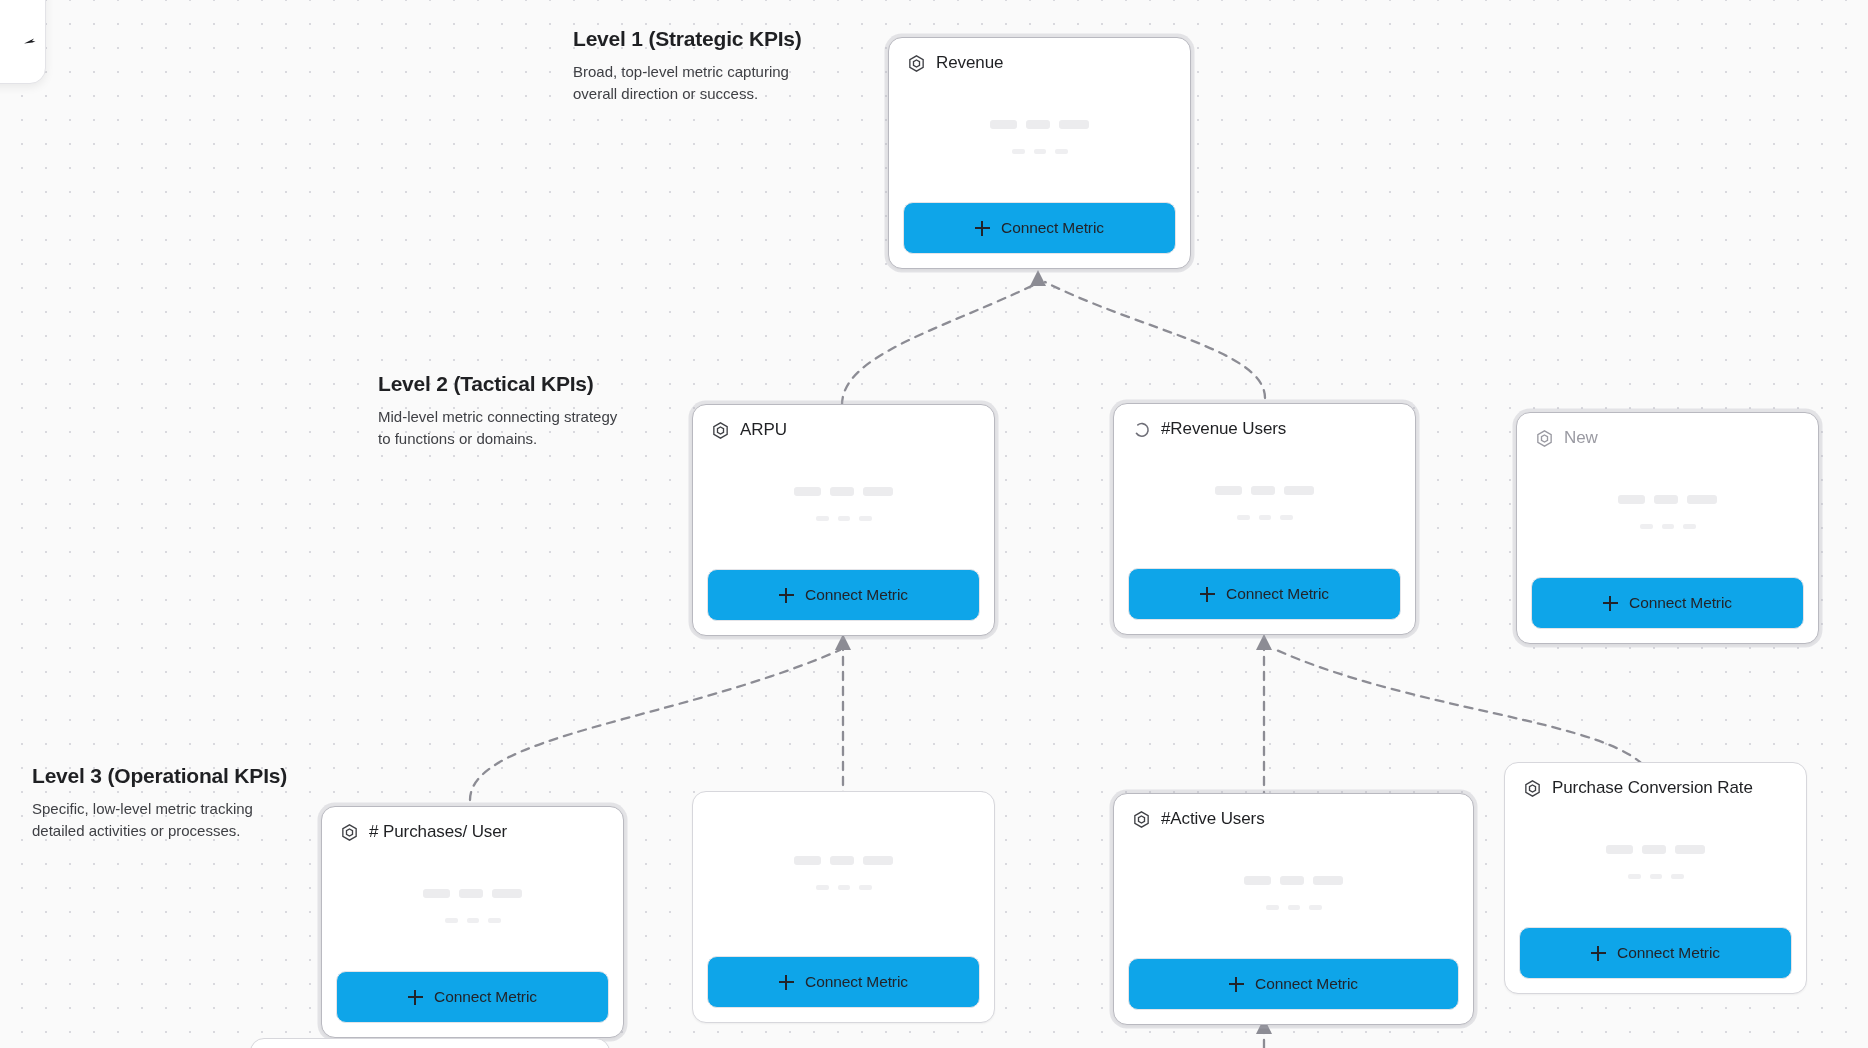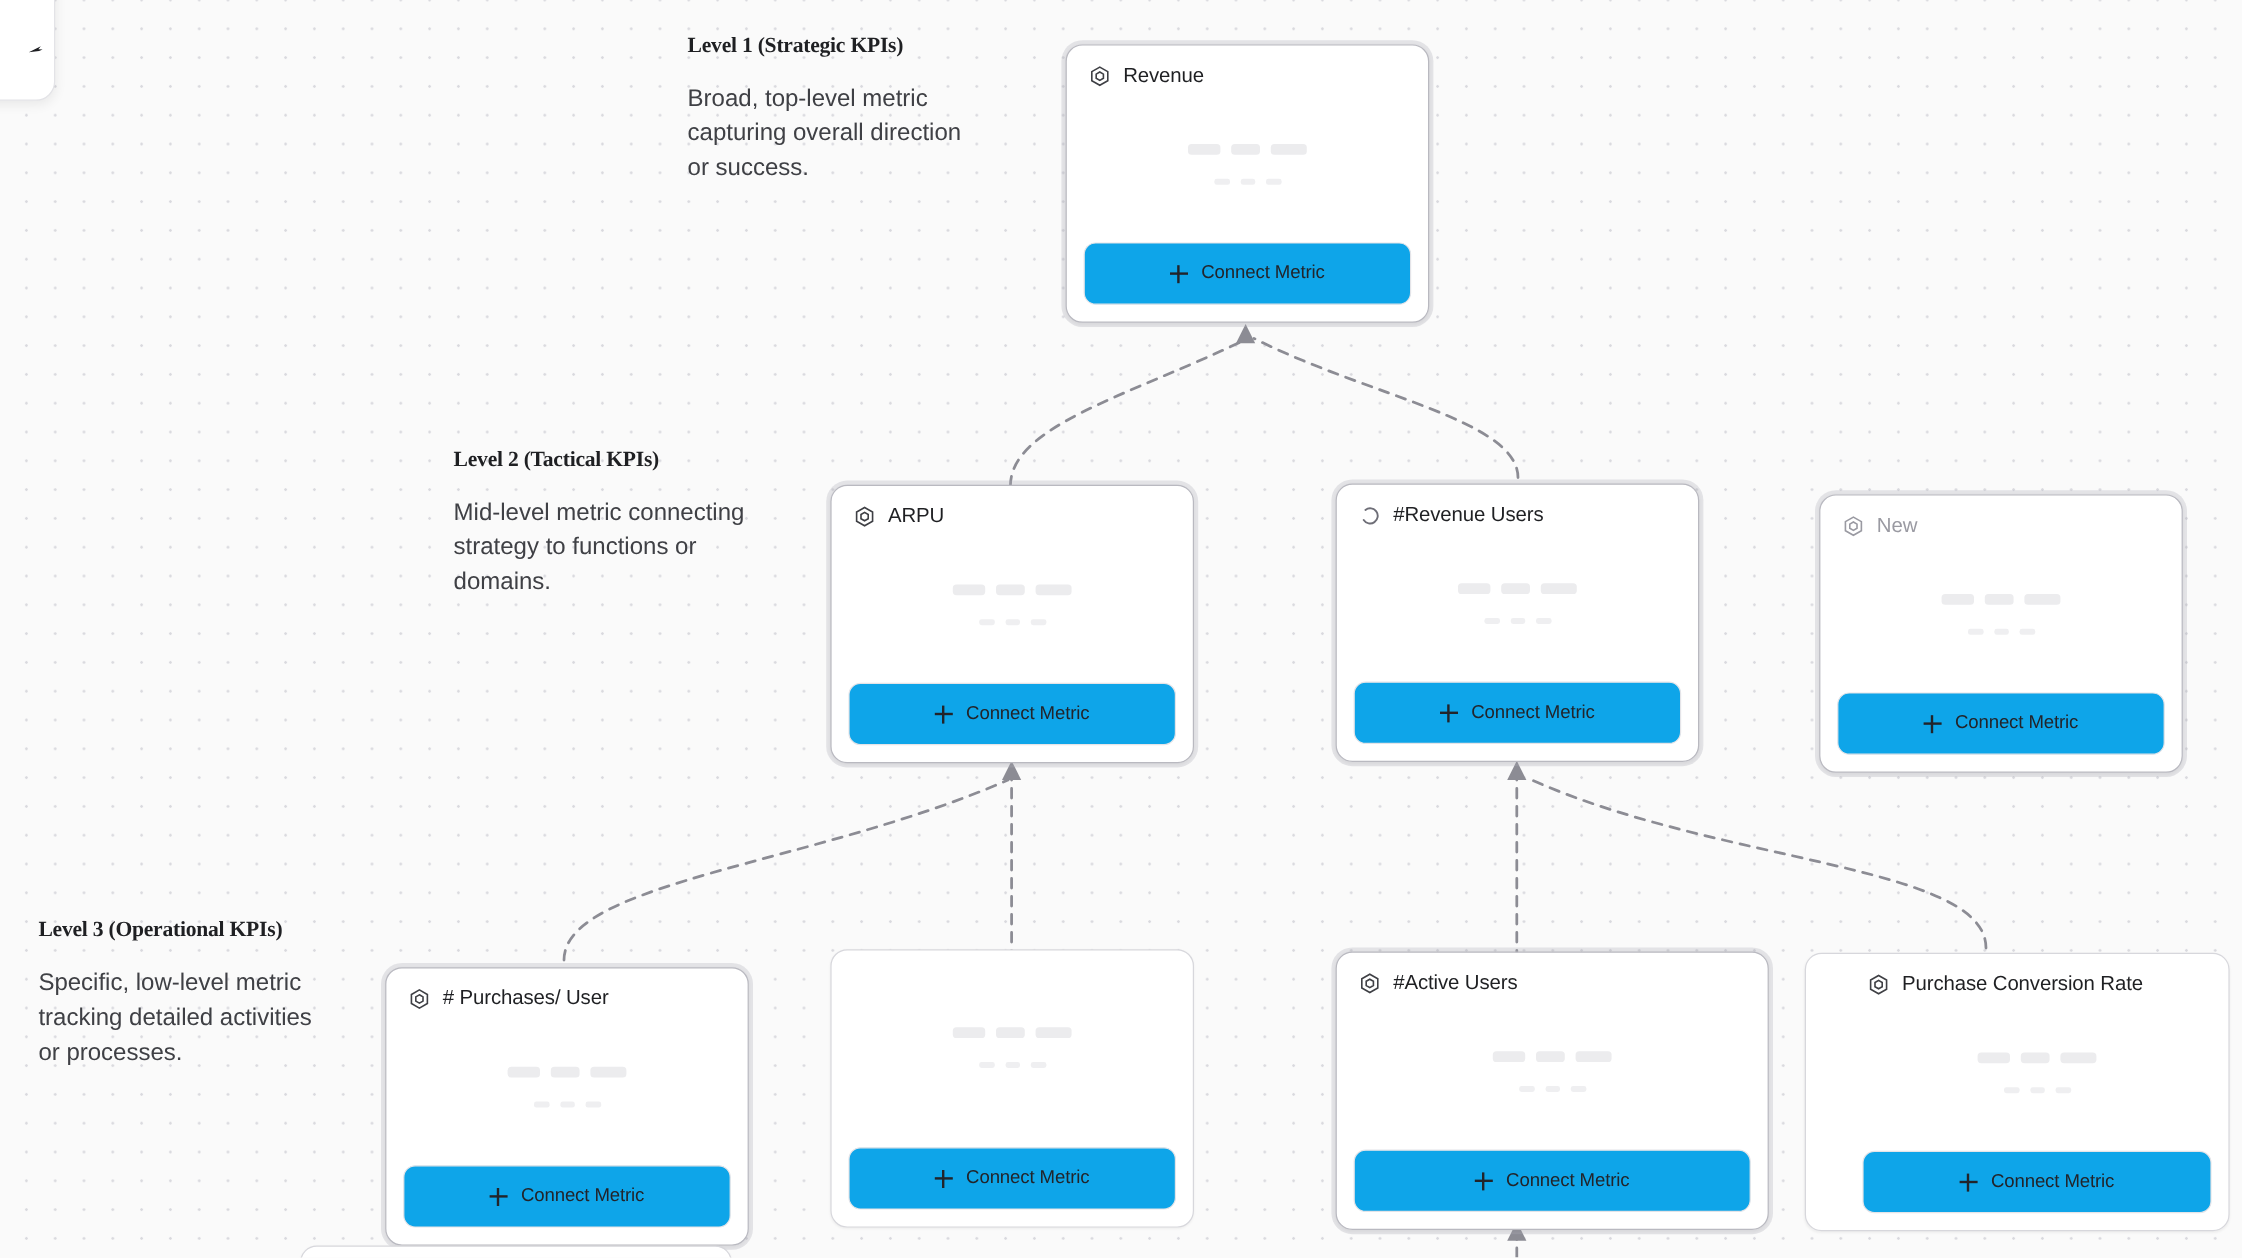--- a/index.html
+++ b/index.html
@@ -17,26 +17,25 @@
     background-size: 24px 24px;
     background-position: 10px 12px;
   }
 
   
   #edges { position: absolute; inset: 0; width: 1868px; height: 1048px; pointer-events: none; }
 
   
   .level-label { position: absolute; }
   .level-title {
-    font-size: 18px; font-weight: 700; color: #1f2023; letter-spacing: -0.2px;
+    font-size: 21px; font-weight: 700; color: #1f2023; letter-spacing: -0.2px;
     white-space: nowrap;
-    font-family: Liberation Serif, serif;
   }
   .level-desc {
-    margin-top: 20px; font-size: 20px; line-height: 1.45; color: #3f4045;
+    margin-top: 10px; font-size: 15px; line-height: 1.45; color: #3f4045;
     max-width: 250px;
   }
 
   
   .card {
     position: absolute;
     background: #ffffff;
     border: 1.2px solid #d7d7dc;
     border-radius: 14px;
     box-shadow: 0 1px 2px rgba(16,17,20,.05);
@@ -325,21 +324,21 @@
         <span class="skel s w2"></span>
         <span class="skel s w3"></span>
       </div>
     </div>
     <div class="connect-btn">
       <span class="plus"></span>
       <span>Connect Metric</span>
     </div>
   </div>
 
-  <div class="card" style="left:1504px; top:794px; width:354px; height:232px;padding-left:33px;">
+  <div class="card" style="left:1504px; top:762px; width:303px; height:232px;">
     <div class="card-head">
       <svg class="card-icon" viewBox="0 0 24 24">
         <path d="M12 2.4 L20.4 7.2 V16.8 L12 21.6 L3.6 16.8 V7.2 Z" fill="none" stroke="#3f4045" stroke-width="1.7"></path>
         <path d="M12 7.6 L15.8 9.8 V14.2 L12 16.4 L8.2 14.2 V9.8 Z" fill="none" stroke="#3f4045" stroke-width="1.7"></path>
       </svg>
       <span class="card-title">Purchase Conversion Rate</span>
     </div>
     <div class="card-body">
       <div class="skel-row">
         <span class="skel w1"></span>

